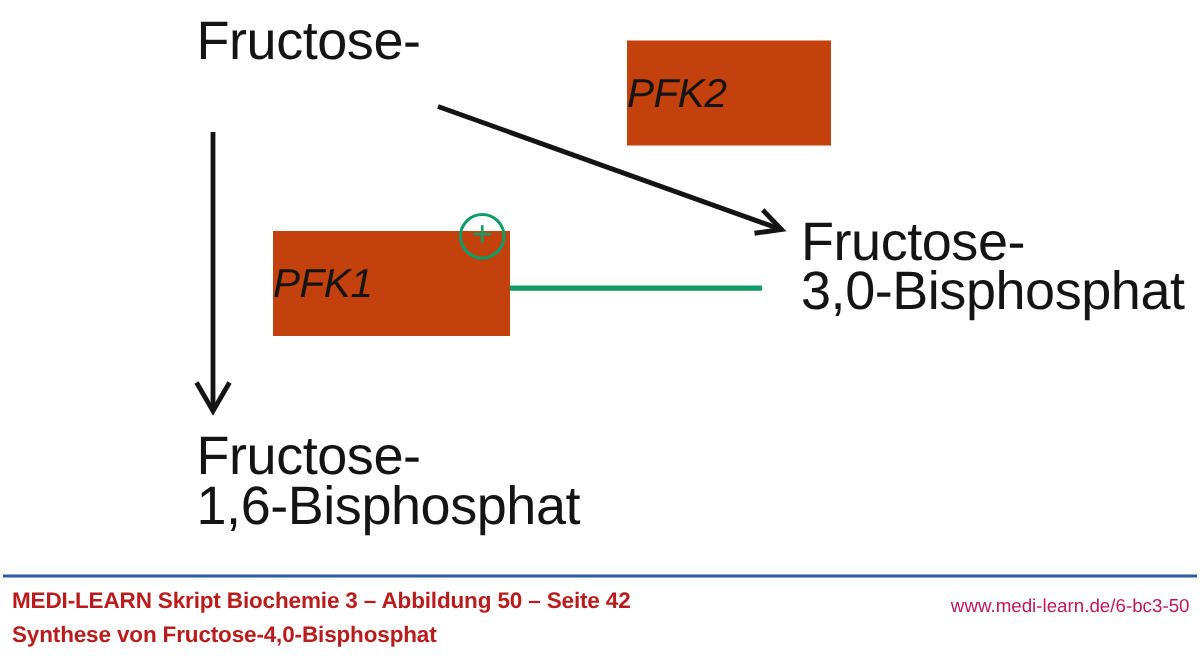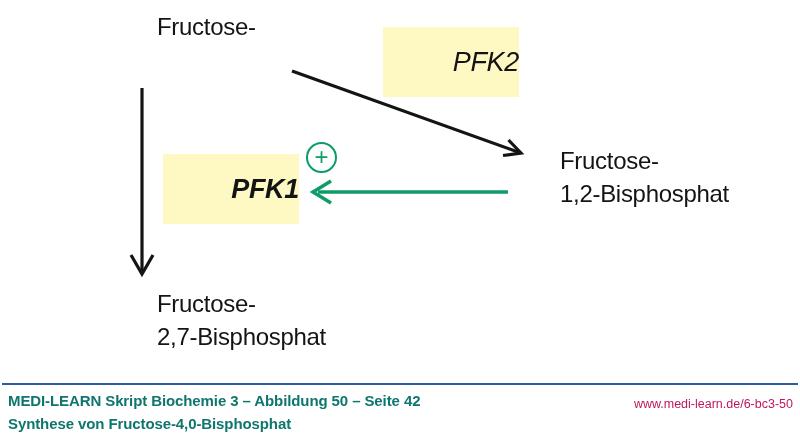--- a/index.html
+++ b/index.html
@@ -16,42 +16,42 @@
     overflow: hidden;
   }
   .arrow-layer {
     position: absolute;
     left: 0; top: 0;
     width: 800px; height: 384px;
     pointer-events: none;
   }
   .node {
     position: absolute;
-    font-size: 24px;
+    font-size: 36px;
     line-height: 33px;
     letter-spacing: -0.3px;
     color: #141414;
     white-space: nowrap;
-    margin-left: 26px;
   }
   .enzyme-box {
     position: absolute;
-    background: #fef9c3;
+    background: #c2410c;
     display: flex;
     align-items: center;
-    justify-content: flex-end;
+    justify-content: flex-start;
+    margin-left: 35px;
   }
   .enzyme-box .enzyme-label {
     font-style: italic;
     font-size: 27px;
     color: #141414;
     letter-spacing: -0.3px;
   }
   .pfk2-box { left: 383px; top: 27px; width: 136px; height: 70px; }
-  .pfk1-box { left: 163px; top: 154px; width: 136px; height: 70px; font-weight: bold; }
+  .pfk1-box { left: 147px; top: 154px; width: 158px; height: 70px; }
   .plus-circle {
     position: absolute;
     left: 306px; top: 142px;
     width: 27px; height: 27px;
     border: 2.5px solid #0d9b66;
     border-radius: 50%;
     color: #0d9b66;
     font-size: 24px;
     line-height: 25px;
     text-align: center;
@@ -61,21 +61,21 @@
     position: absolute;
     left: 2px; top: 383px;
     width: 796px; height: 2.2px;
     background: #2a5ca8;
   }
   .footer-source, .footer-caption {
     position: absolute;
     left: 8px;
     font-size: 15px;
     font-weight: bold;
-    color: #0f766e;
+    color: #b91c1c;
     letter-spacing: -0.1px;
     white-space: nowrap;
   }
   .footer-source { top: 392px; }
   .footer-caption { top: 415px; }
   .footer-url {
     position: absolute;
     right: 7px; top: 397px;
     font-size: 12.5px;
     color: #be185d;
@@ -108,32 +108,32 @@
   <div class="node" style="left:131px; top:10px;">
     <div>Fructose-</div>
   </div>
 
   <div class="enzyme-box pfk2-box">
     <span class="enzyme-label">PFK2</span>
   </div>
 
   <div class="node" style="left:534px; top:144px;">
     <div>Fructose-</div>
-    <div>1,2-Bisphosphat</div>
+    <div>3,0-Bisphosphat</div>
   </div>
 
   <div class="enzyme-box pfk1-box">
     <span class="enzyme-label">PFK1</span>
   </div>
 
   <div class="plus-circle">+</div>
 
   <div class="node" style="left:131px; top:287px;">
     <div>Fructose-</div>
-    <div>2,7-Bisphosphat</div>
+    <div>1,6-Bisphosphat</div>
   </div>
 
   <div class="footer-rule"></div>
 
   <div class="footer-source">MEDI-LEARN Skript Biochemie 3 – Abbildung 50 – Seite 42</div>
 
   <div class="footer-caption">Synthese von Fructose-4,0-Bisphosphat</div>
 
   <div class="footer-url">www.medi-learn.de/6-bc3-50</div>
 

